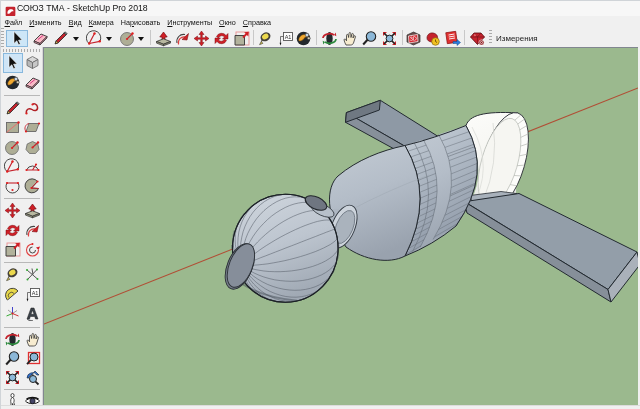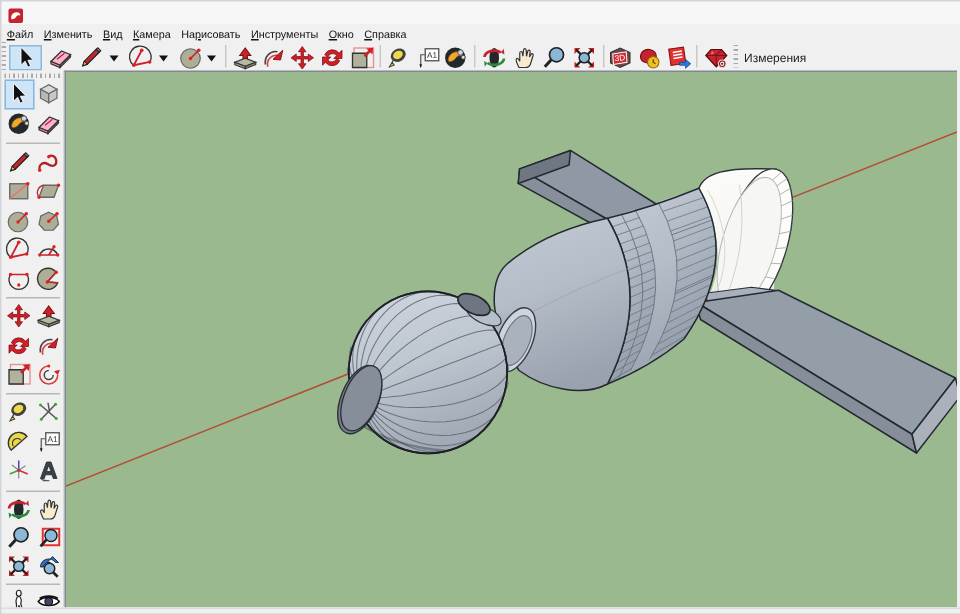--- a/index.html
+++ b/index.html
@@ -1,20 +1,21 @@
 <!DOCTYPE html>
 <html><head><meta charset="utf-8"><style>
 *{margin:0;padding:0;box-sizing:border-box}
 body{width:640px;height:409px;font-family:"Liberation Sans",sans-serif;background:#f0f0f0;position:relative;overflow:hidden;border-left:1px solid #d0d4d8;border-top:1px solid #d0d4d8}
 </style></head><body>
 <div style="position:absolute;left:0;top:0;width:640px;height:14.5px;background:#f7f7f7">
   <div style="position:absolute;left:4px;top:2px"><svg width="11" height="11" viewBox="0 0 17 17">
         <rect x="1" y="1" width="15" height="15" rx="2" fill="#c5232d"></rect>
         <path d="M4,12 C3,8 6,4.5 10,5 C12.5,5.3 13.5,7 13,8.5 C12,7.8 10,8 9,9.5 C8,11 6,12.5 4,12 Z" fill="#fff"></path>
       </svg></div>
+  <div style="position:absolute;left:16px;top:2px;font-size:8.7px;color:#111">СОЮЗ ТМА - SketchUp Pro 2018</div>
 </div>
 <div style="position:absolute;left:0;top:14.5px;width:640px;height:13.5px;background:#f0f0f0;font-size:7.2px;color:#111;display:flex;align-items:center">
     <span style="padding:0 3.5px"><u>Ф</u>айл</span>
     <span style="padding:0 3.5px"><u>И</u>зменить</span>
     <span style="padding:0 3.5px"><u>В</u>ид</span>
     <span style="padding:0 3.5px"><u>К</u>амера</span>
     <span style="padding:0 3.5px">На<u>р</u>исовать</span>
     <span style="padding:0 3.5px"><u>И</u>нструменты</span>
     <span style="padding:0 3.5px"><u>О</u>кно</span>
     <span style="padding:0 3.5px"><u>С</u>правка</span>

